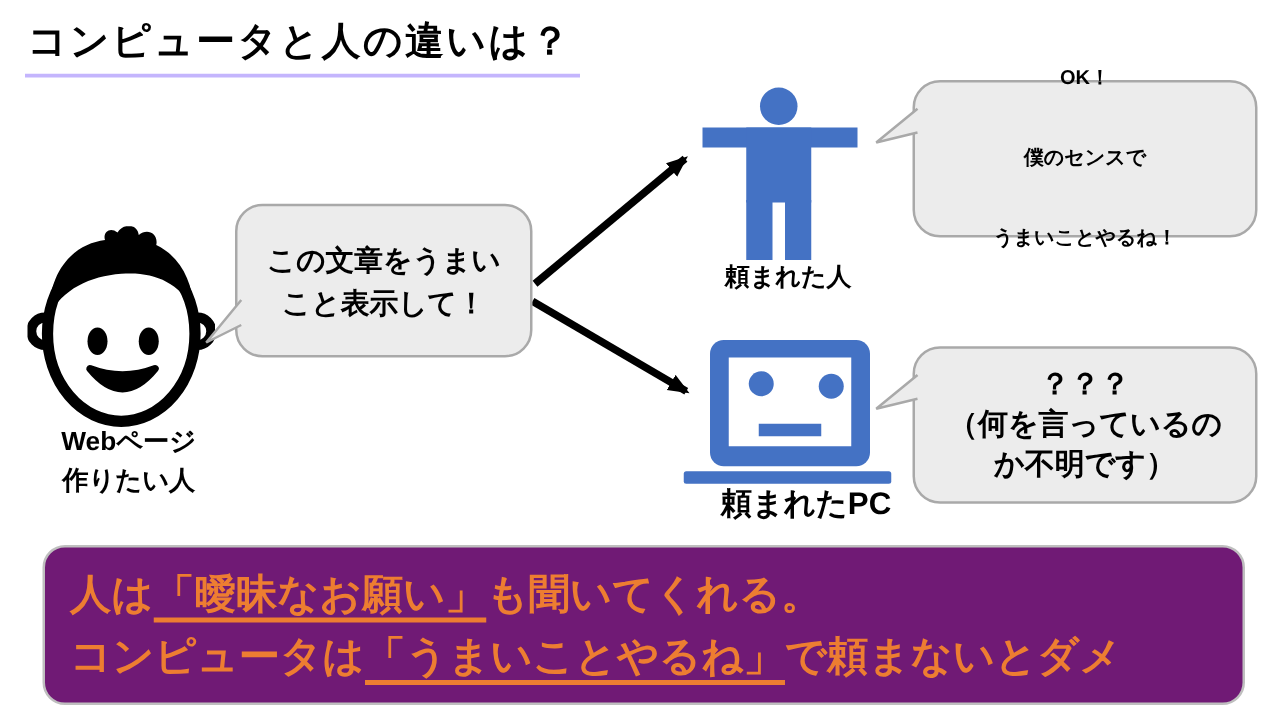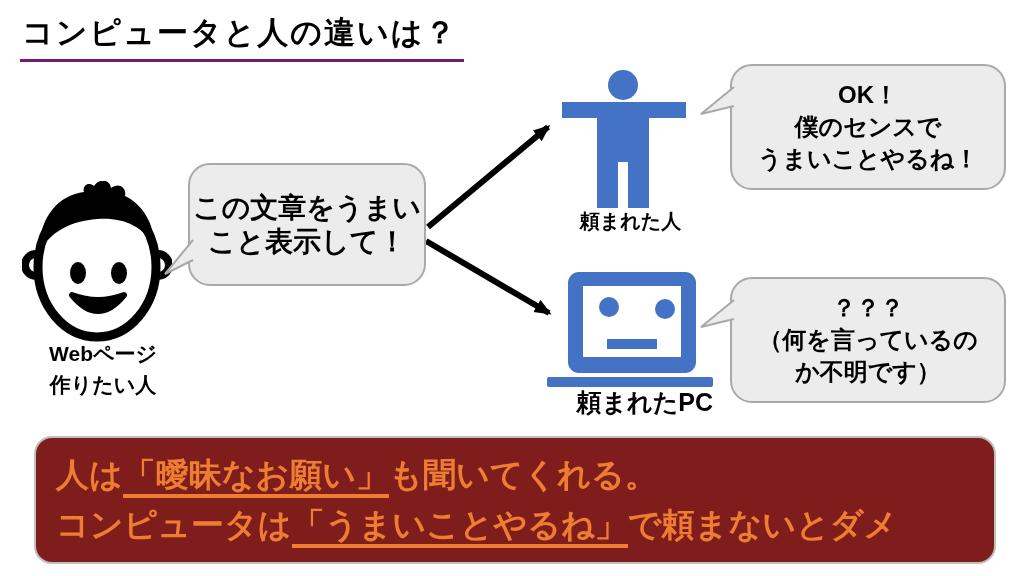--- a/index.html
+++ b/index.html
@@ -4,43 +4,43 @@
 <style>
   html,body{margin:0;padding:0;background:#fff;}
   .canvas{
     position:relative;width:1024px;height:576px;background:#ffffff;
     font-family:"Liberation Sans","DejaVu Sans",sans-serif;overflow:hidden;
   }
   .abs{position:absolute;}
   
   .title{
     left:20px;top:12px;font-size:31px;font-weight:800;color:#000;
-    letter-spacing:2px;border-bottom:3px solid #701a75;padding:0 6px 5px 2px;
+    letter-spacing:2px;border-bottom:3px solid #c4b5fd;padding:0 6px 5px 2px;
     white-space:nowrap;
   }
   
   .bubble{
     background:#ececec;border:2px solid #a9a9a9;border-radius:22px;
     display:flex;flex-direction:column;align-items:center;justify-content:center;
     color:#000;font-weight:700;text-align:center;
   }
-  .bubble-request{left:188px;top:163px;width:234px;height:119px;font-size:28px;line-height:34px;}
-  .bubble-human{left:730px;top:64px;width:272px;height:122px;font-size:24px;line-height:32px;}
+  .bubble-request{left:188px;top:163px;width:234px;height:119px;font-size:23px;line-height:34px;}
+  .bubble-human{left:730px;top:64px;width:272px;height:122px;font-size:16px;line-height:32px;gap:32px;}
   .bubble-pc{left:730px;top:277px;width:272px;height:122px;font-size:24px;line-height:32px;}
   .tail{position:absolute;pointer-events:none;}
   
   .icon-label{
     font-weight:800;color:#000;text-align:center;white-space:nowrap;
   }
   .label-requester{left:8px;top:338px;width:190px;font-size:21px;line-height:31px;}
   .label-human{left:548px;top:208px;width:165px;font-size:20px;}
   .label-pc{left:548px;top:386px;width:165px;font-size:25px;text-align:right;}
   
   .summary-box{
-    left:34px;top:436px;width:962px;height:128px;background:#7f1d1d;
+    left:34px;top:436px;width:962px;height:128px;background:#701a75;
     border:2px solid #bfbfbf;border-radius:18px;box-sizing:border-box;
     display:flex;flex-direction:column;justify-content:center;
     padding-left:20px;gap:6px;
   }
   .summary-line{
     font-size:33px;font-weight:800;color:#ED7D31;white-space:nowrap;line-height:44px;
   }
   .summary-line .u{
     border-bottom:4px solid #ED7D31;padding-bottom:1px;
   }

